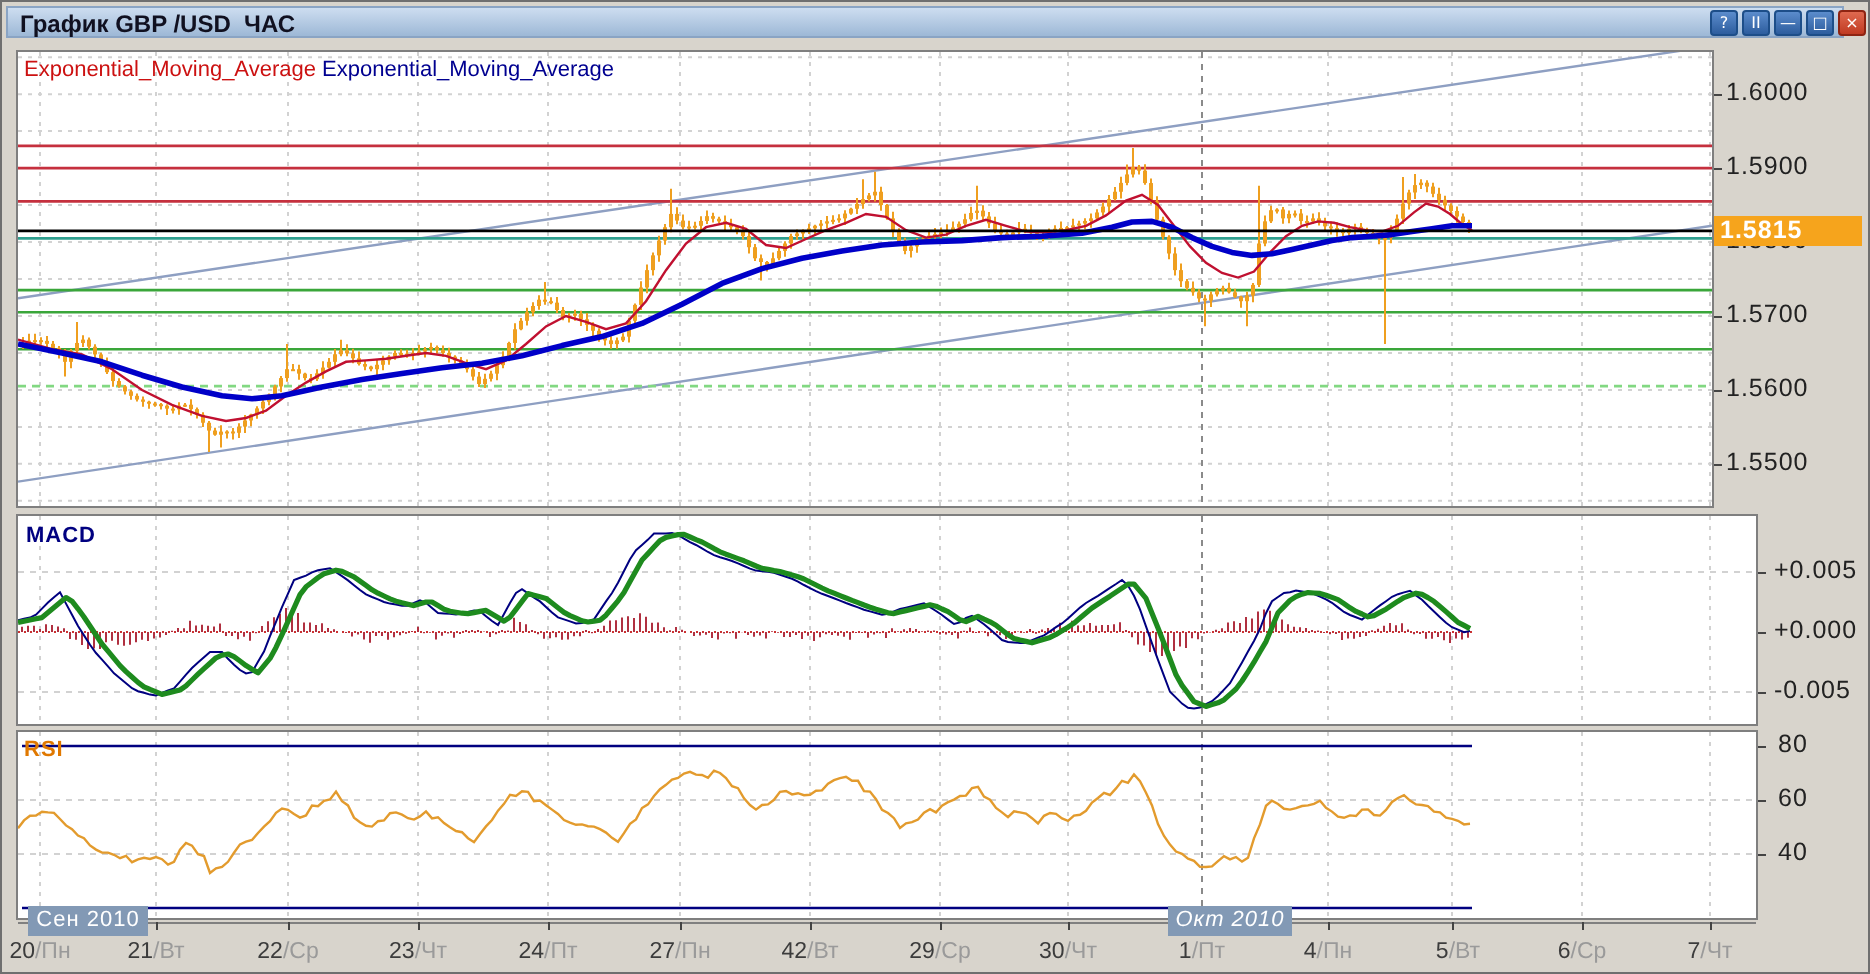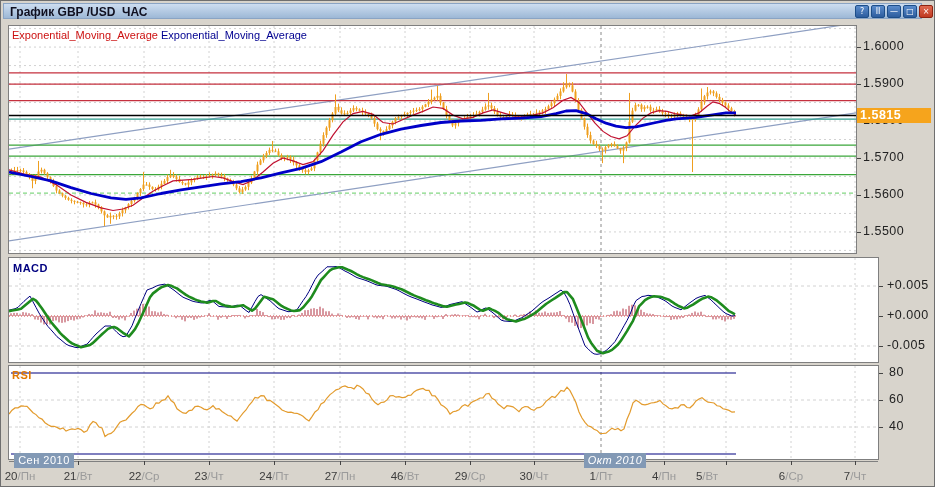--- a/index.html
+++ b/index.html
@@ -894,29 +894,29 @@
     <div class="datelbl" style="left: 77px;"><span class="n">21</span><span class="d">/Вт</span></div>
     <div class="tick" style="left: 77px; top: 460px; width: 1px; height: 4px;"></div>
     <div class="datelbl" style="left: 143px;"><span class="n">22</span><span class="d">/Ср</span></div>
     <div class="tick" style="left: 143px; top: 460px; width: 1px; height: 4px;"></div>
     <div class="datelbl" style="left: 208px;"><span class="n">23</span><span class="d">/Чт</span></div>
     <div class="tick" style="left: 208px; top: 460px; width: 1px; height: 4px;"></div>
     <div class="datelbl" style="left: 273px;"><span class="n">24</span><span class="d">/Пт</span></div>
     <div class="tick" style="left: 273px; top: 460px; width: 1px; height: 4px;"></div>
     <div class="datelbl" style="left: 339px;"><span class="n">27</span><span class="d">/Пн</span></div>
     <div class="tick" style="left: 339px; top: 460px; width: 1px; height: 4px;"></div>
-    <div class="datelbl" style="left: 404px;"><span class="n">46</span><span class="d">/Вт</span></div>
+    <div class="datelbl" style="left: 404px;"><span class="n">42</span><span class="d">/Вт</span></div>
     <div class="tick" style="left: 404px; top: 460px; width: 1px; height: 4px;"></div>
     <div class="datelbl" style="left: 469px;"><span class="n">29</span><span class="d">/Ср</span></div>
     <div class="tick" style="left: 469px; top: 460px; width: 1px; height: 4px;"></div>
     <div class="datelbl" style="left: 533px;"><span class="n">30</span><span class="d">/Чт</span></div>
     <div class="tick" style="left: 533px; top: 460px; width: 1px; height: 4px;"></div>
     <div class="datelbl" style="left: 600px;"><span class="n">1</span><span class="d">/Пт</span></div>
     <div class="tick" style="left: 600px; top: 460px; width: 1px; height: 4px;"></div>
     <div class="datelbl" style="left: 663px;"><span class="n">4</span><span class="d">/Пн</span></div>
     <div class="tick" style="left: 663px; top: 460px; width: 1px; height: 4px;"></div>
-    <div class="datelbl" style="left: 706px;"><span class="n">5</span><span class="d">/Вт</span></div>
+    <div class="datelbl" style="left: 728px;"><span class="n">5</span><span class="d">/Вт</span></div>
     <div class="tick" style="left: 725px; top: 460px; width: 1px; height: 4px;"></div>
     <div class="datelbl" style="left: 790px;"><span class="n">6</span><span class="d">/Ср</span></div>
     <div class="tick" style="left: 790px; top: 460px; width: 1px; height: 4px;"></div>
     <div class="datelbl" style="left: 854px;"><span class="n">7</span><span class="d">/Чт</span></div>
     <div class="tick" style="left: 854px; top: 460px; width: 1px; height: 4px;"></div>
   </div>
 
 </body></html>

